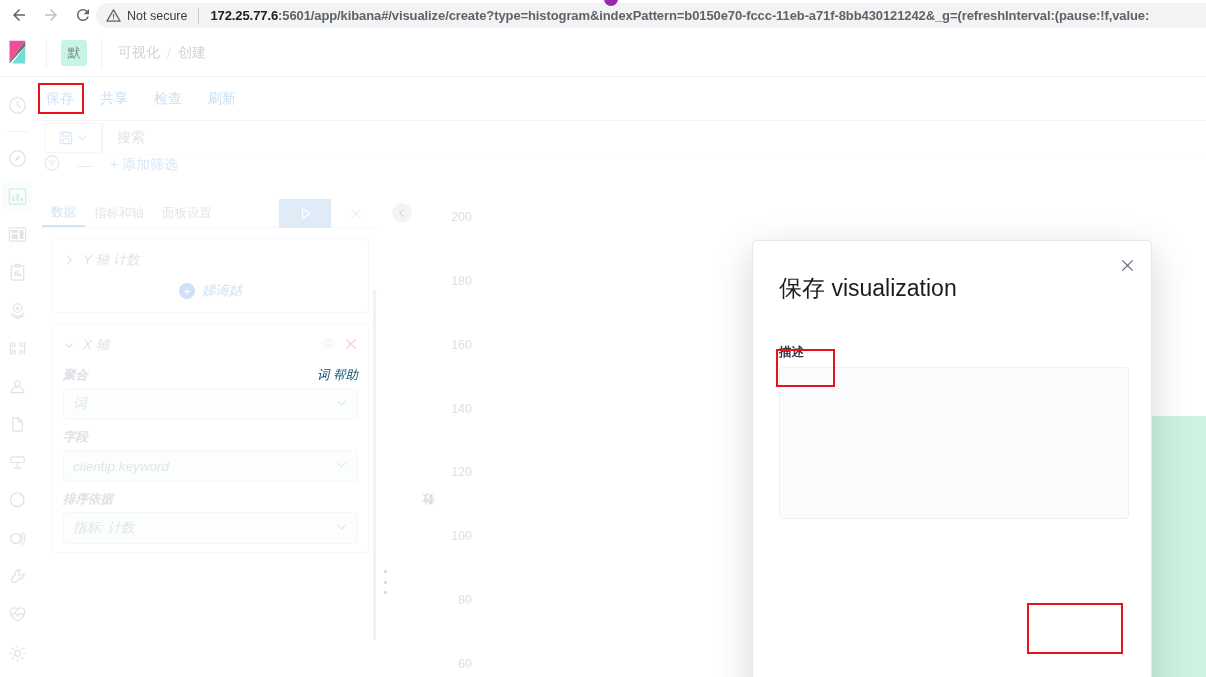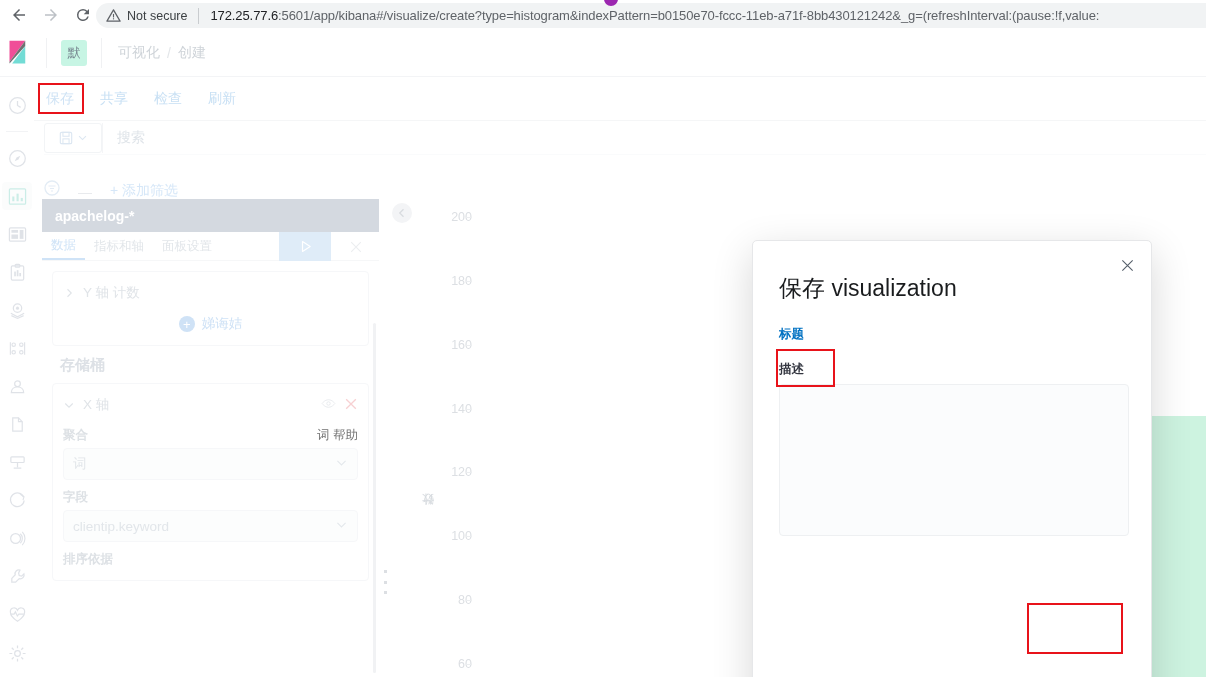--- a/index.html
+++ b/index.html
@@ -26,21 +26,21 @@
     background: #f1f3f4; border-radius: 13px 0 0 13px;
     display: flex; align-items: center; padding-left: 10px; overflow: hidden;
   }
   .warn-icon { width: 15px; height: 15px; margin-right: 6px; flex: 0 0 auto; }
   .not-secure {
     font-size: 12.5px; color: #3c4043; white-space: nowrap; flex: 0 0 auto;
   }
   .omni-divider {
     width: 1px; height: 16px; background: #c9cccf; margin: 0 11px; flex: 0 0 auto;
   }
-  .url { font-size: 13px; white-space: nowrap; letter-spacing: -0.1px; }
+  .url { font-size: 13px; white-space: nowrap; letter-spacing: -0.1px; font-weight: bold; }
   .url .host { color: #202124; }
   .url .rest { color: #5f6368; }
   .purple-blip {
     position: absolute; left: 604px; top: -3px; width: 14px; height: 9px;
     background: #9c27b0; border-radius: 0 0 7px 7px;
   }
 
   
   .kb-header {
     position: absolute; top: 30px; left: 0; width: 1206px; height: 47px;
@@ -88,22 +88,22 @@
     display: flex; align-items: center; justify-content: center; gap: 4px;
     color: #dce7f2;
   }
   .query-input {
     flex: 1; height: 30px; display: flex; align-items: center;
     border-left: 1px solid #f4f5f7; padding-left: 14px;
     font-size: 14px; color: #dfe4e9;
   }
   
   .filter-bar {
-    position: absolute; top: 168px; left: 44px; width: 1162px; height: 32px;
-    display: flex; align-items: flex-end; gap: 18px;
+    position: absolute; top: 149px; left: 44px; width: 1162px; height: 32px;
+    display: flex; align-items: center; gap: 18px;
   }
   .filter-icon { color: #e3ecf5; }
   .filter-dash { color: #e8eaed; font-size: 14px; }
   .add-filter { font-size: 14px; color: #d6e7f8; }
 
   
   .icon-rail {
     position: absolute; top: 77px; left: 0; width: 34px; height: 600px;
     background: #ffffff; display: flex; flex-direction: column; align-items: center;
     padding-top: 14px;
@@ -142,42 +142,42 @@
   .close-btn {
     position: absolute; right: 6px; top: 0; width: 34px; height: 29px;
     display: flex; align-items: center; justify-content: center; color: #eceef0;
   }
   .panel-body { position: relative; padding: 10px 10px 0 10px; }
   .group-head {
     font-size: 15px; font-weight: bold; color: #dde1e6; margin: 4px 0 8px 8px;
   }
   .agg-card {
     border: 1px solid #f6f7f9; border-radius: 4px; background: #ffffff;
-    padding: 8px 10px; margin-bottom: 10px;
+    padding: 8px 10px; margin-bottom: 10px; font-style: italic;
   }
   .agg-row {
     display: flex; align-items: center; font-size: 13.5px; color: #e0e4e8; gap: 8px;
     padding: 4px 0;
   }
   .agg-row .spacer { flex: 1; }
   .eye-icon { color: #e6e9ec; }
   .x-icon { color: #f7d0d2; }
   .add-metric {
     display: flex; align-items: center; justify-content: center; gap: 7px;
     font-size: 13.5px; color: #cfe2f6; padding: 9px 0 4px 0;
   }
   .plus-circle {
     width: 16px; height: 16px; border-radius: 50%; background: #cfe2f6;
     color: #ffffff; display: flex; align-items: center; justify-content: center;
     font-size: 13px; line-height: 1;
   }
   .form-label { font-size: 12.5px; font-weight: bold; color: #dde1e5; margin: 9px 0 4px 0; }
   .form-label-row { display: flex; align-items: baseline; justify-content: space-between; }
   .form-label-row .spacer { flex: 1; }
-  .help-link { font-size: 12.5px; color: #737373; }
+  .help-link { font-size: 12.5px; color: #0c4a6e; }
   .select-box {
     height: 32px; border: 1px solid #f6f7f9; border-radius: 4px; background: #fcfdfd;
     display: flex; align-items: center; padding: 0 9px;
     font-size: 13.5px; color: #e2e6ea;
   }
   .select-box .spacer { flex: 1; }
   .chev { color: #e4e8ec; }
   .panel-scroll {
     position: absolute; right: 3px; top: 62px; width: 3px; height: 350px;
     background: #f1f2f4; border-radius: 2px;
@@ -446,21 +446,20 @@
     </div>
     <div class="rail-icon">
       <svg width="19" height="19" viewBox="0 0 20 20">
         <circle cx="10" cy="10" r="3" fill="none" stroke="currentColor" stroke-width="1.3"></circle>
         <path d="M10 1.5v3M10 15.5v3M1.5 10h3M15.5 10h3M4 4l2 2M14 14l2 2M16 4l-2 2M6 14l-2 2" stroke="currentColor" stroke-width="1.3"></path>
       </svg>
     </div>
   </div>
 
   <div class="editor-panel">
-    <div class="panel-title">apachelog-*</div>
     <div class="panel-tabs">
       <div class="ptab sel">数据</div>
       <div class="ptab">指标和轴</div>
       <div class="ptab">面板设置</div>
       <div class="apply-btn">
         <svg width="17" height="17" viewBox="0 0 20 20">
           <path d="M6.5 4.2l9 5.8-9 5.8z" fill="none" stroke="#ffffff" stroke-width="1.4" stroke-linejoin="round"></path>
         </svg>
       </div>
       <div class="close-btn">
@@ -477,21 +476,20 @@
             <path d="M6 3l5 5-5 5" fill="none" stroke="currentColor" stroke-width="1.5"></path>
           </svg>
           <span>Y 轴 计数</span>
         </div>
         <div class="add-metric">
           <span class="plus-circle">+</span>
           <span>娣诲姞</span>
         </div>
       </div>
 
-      <div class="group-head">存储桶</div>
       <div class="agg-card">
         <div class="agg-row">
           <svg width="12" height="12" viewBox="0 0 16 16">
             <path d="M3 6l5 5 5-5" fill="none" stroke="currentColor" stroke-width="1.5"></path>
           </svg>
           <span>X 轴</span>
           <span class="spacer"></span>
           <span class="eye-icon">
             <svg width="15" height="15" viewBox="0 0 20 20">
               <path d="M1.5 10S4.8 5 10 5s8.5 5 8.5 5-3.3 5-8.5 5-8.5-5-8.5-5z" fill="none" stroke="currentColor" stroke-width="1.2"></path>
@@ -525,20 +523,29 @@
           <span>clientip.keyword</span>
           <span class="spacer"></span>
           <span class="chev">
             <svg width="13" height="13" viewBox="0 0 16 16">
                 <path d="M3 6l5 5 5-5" fill="none" stroke="currentColor" stroke-width="1.4"></path>
               </svg>
           </span>
         </div>
 
         <div class="form-label">排序依据</div>
+        <div class="select-box">
+          <span>指标: 计数</span>
+          <span class="spacer"></span>
+          <span class="chev">
+            <svg width="13" height="13" viewBox="0 0 16 16">
+                <path d="M3 6l5 5 5-5" fill="none" stroke="currentColor" stroke-width="1.4"></path>
+              </svg>
+          </span>
+        </div>
       </div>
       <div class="panel-scroll"></div>
     </div>
   </div>
 
   <div class="resize-handle">
     <i></i>
     <i></i>
     <i></i>
   </div>
@@ -571,21 +578,20 @@
   <div class="ytick-mark" style="top:664px"></div>
 
   <div class="modal">
     <div class="modal-close">
       <svg width="15" height="15" viewBox="0 0 16 16">
         <path d="M2.5 2.5l11 11M13.5 2.5l-11 11" stroke="currentColor" stroke-width="1.2"></path>
       </svg>
     </div>
     <div class="modal-title"><span>保存</span> <span>visualization</span></div>
     <div class="modal-body">
-      <div class="field-label">标题</div>
       <div class="desc-wrap">
         <div class="field-label plain">描述</div>
         <textarea class="desc-input" style=""></textarea>
       </div>
     </div>
     <div class="modal-footer">
       <button class="btn-cancel">取消</button>
       <button class="btn-save">保存</button>
     </div>
   </div>

